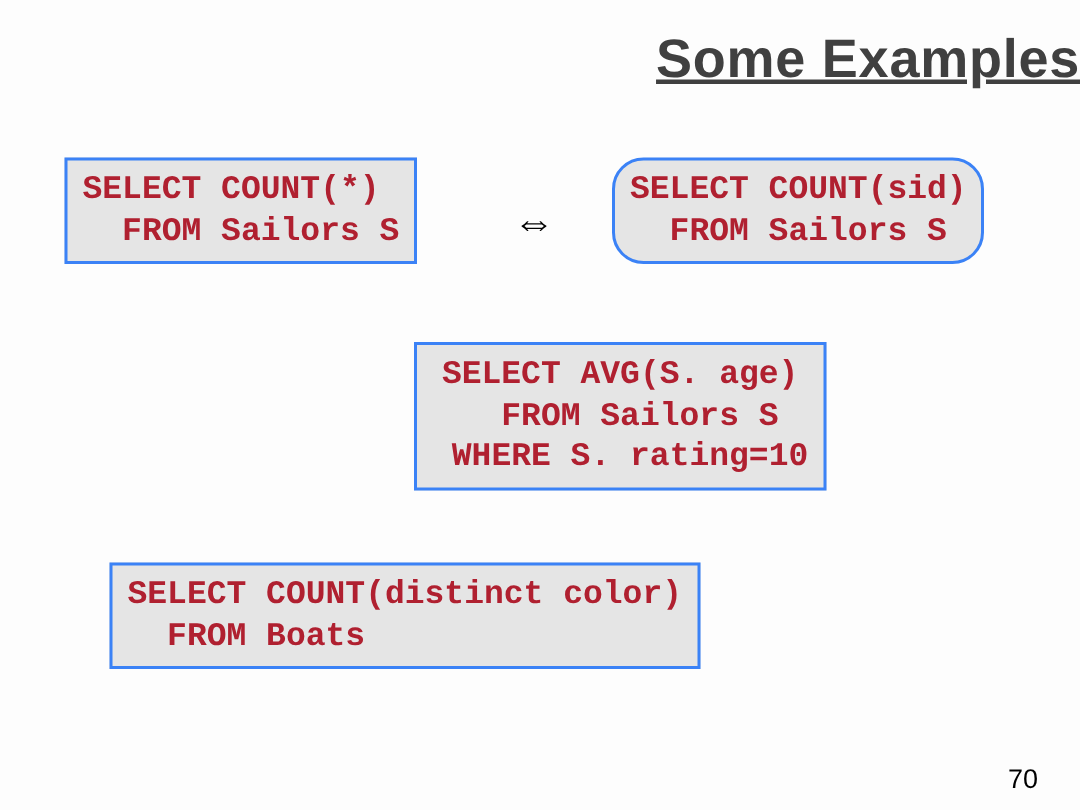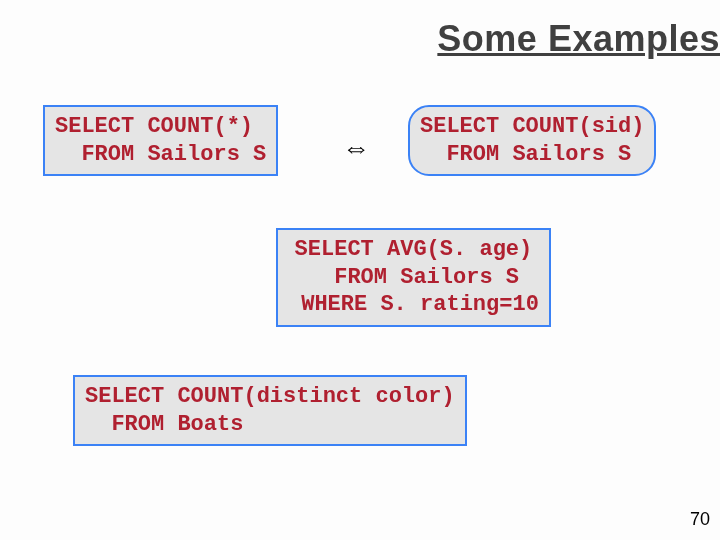--- a/index.html
+++ b/index.html
@@ -41,21 +41,21 @@
   .arrow {
     position: absolute;
     left: 342px;
     top: 132px;
     font-size: 28px;
     color: #000;
     font-family: Arial, sans-serif;
   }
   .pagenum {
     position: absolute;
-    right: 10px;
+    right: 28px;
     bottom: 10px;
     font-family: Arial, sans-serif;
     font-size: 18px;
     color: #000;
   }
 </style>
 </head>
 <body>
 
 <div class="title">Some Examples</div>

